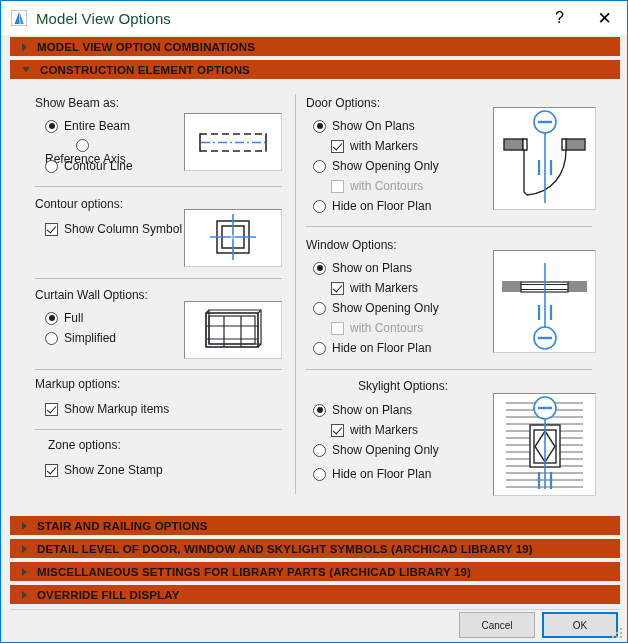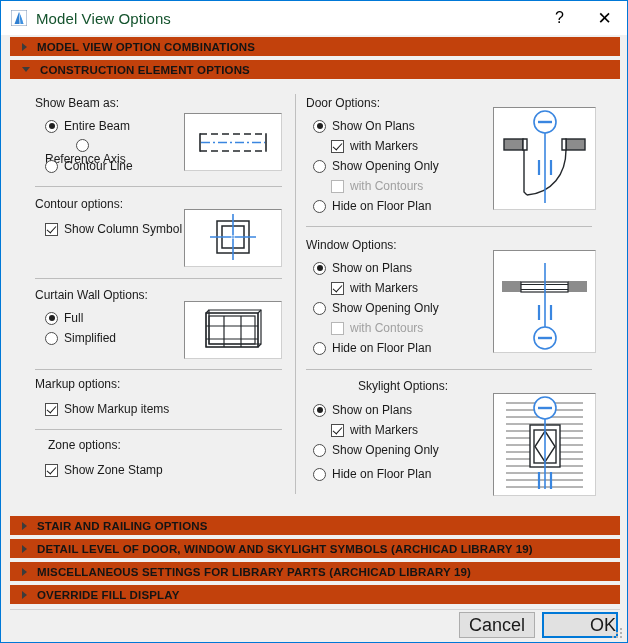--- a/index.html
+++ b/index.html
@@ -186,21 +186,21 @@
     left: 9px; top: 608px;
     width: 610px; height: 1px;
     background: #d2d2d2;
   }
   .btn {
     position: absolute;
     box-sizing: border-box;
     display: flex;
     align-items: center;
     justify-content: center;
-    font-size: 18px;
+    font-size: 10px;
     color: #1a1a1a;
     background: #e1e1e1;
     border: 1px solid #adadad;
   }
   .btn.primary {
     background: #e1e1e1;
     border: 2px solid #0078d7;
   }
   .grip {
     position: absolute;
@@ -505,21 +505,21 @@
   <div class="section-bar" style="top:584px;">
     <span class="tri right"></span>
     <span class="section-label">OVERRIDE FILL DISPLAY</span>
   </div>
 
   <div class="footer-sep"></div>
 
   <div class="btn" style="left:458px; top:611px; width:76px; height:26px;">
     <span>Cancel</span>
   </div>
-  <div class="btn primary" style="left:541px; top:611px; width:76px; height:26px;justify-content:flex-end;">
+  <div class="btn primary" style="left:541px; top:611px; width:76px; height:26px;">
     <span>OK</span>
   </div>
 
   <div class="grip">
     <i style="left:8px;  top:0px;"></i>
     <i style="left:4px;  top:4px;"></i>
     <i style="left:8px;  top:4px;"></i>
     <i style="left:0px;  top:8px;"></i>
     <i style="left:4px;  top:8px;"></i>
     <i style="left:8px;  top:8px;"></i>

